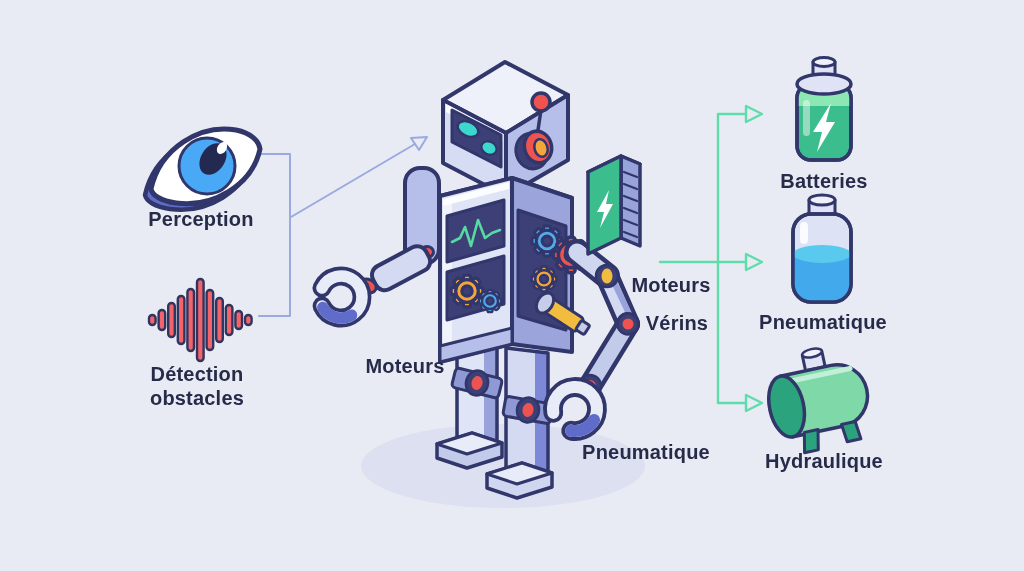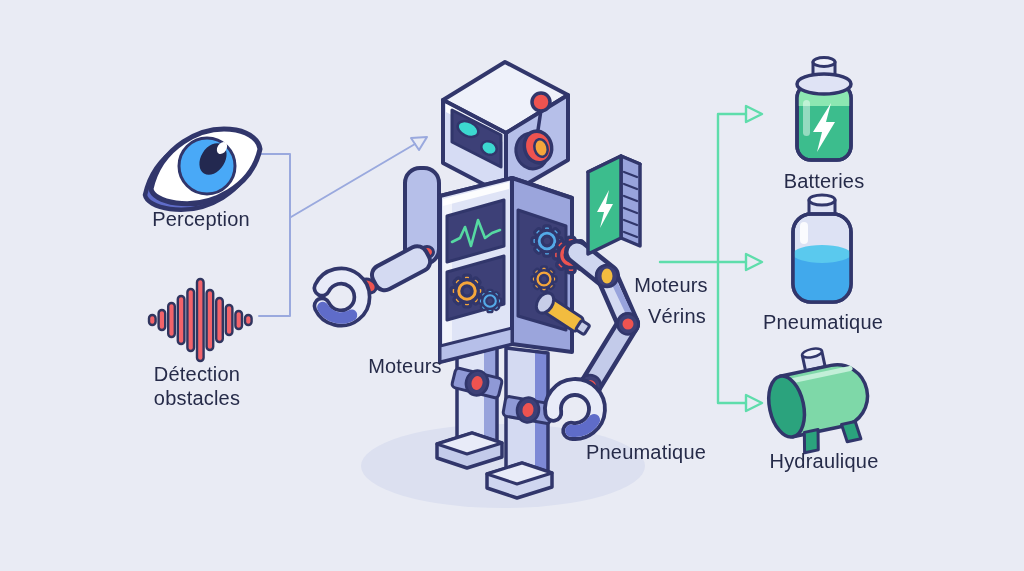--- a/index.html
+++ b/index.html
@@ -1,19 +1,19 @@
 <!DOCTYPE html>
 <html><head>
 <meta charset="utf-8">
 <style>
   html,body{margin:0;padding:0;background:#e9ebf4;}
   .canvas{position:relative;width:1024px;height:571px;background:#e9ebf4;overflow:hidden;
           font-family:"Liberation Sans",sans-serif;}
   .canvas svg{position:absolute;left:0;top:0;width:1024px;height:571px;}
-  .label{position:absolute;transform:translateX(-50%);font-weight:400;font-size:20px;
+  .label{position:absolute;transform:translateX(-50%);font-weight:700;font-size:20px;
          line-height:24px;color:#262b49;text-align:center;white-space:nowrap;letter-spacing:.2px;}
   #gear rect,#gear circle{stroke:#31366b;stroke-width:2.4;}
 </style>
 </head>
 <body>
 
 <div class="canvas">
 <svg viewBox="0 0 1024 571" stroke-linejoin="round" stroke-linecap="round">
   <defs>
     <g id="gear">
@@ -239,18 +239,18 @@
   </g>
 </svg>
 
 <div class="label" style="left:201px;top:207px">Perception</div>
 <div class="label" style="left:197px;top:362px">
   <div>Détection</div>
   <div>obstacles</div>
 </div>
 <div class="label" style="left:405px;top:354px">Moteurs</div>
 <div class="label" style="left:671px;top:273px">Moteurs</div>
-<div class="label" style="left:677px;top:304px">Vérins</div>
+<div class="label" style="left:677px;top:311px">Vérins</div>
 <div class="label" style="left:646px;top:440px">Pneumatique</div>
 <div class="label" style="left:824px;top:169px">Batteries</div>
 <div class="label" style="left:823px;top:310px">Pneumatique</div>
 <div class="label" style="left:824px;top:449px">Hydraulique</div>
 </div>
 
 </body></html>

